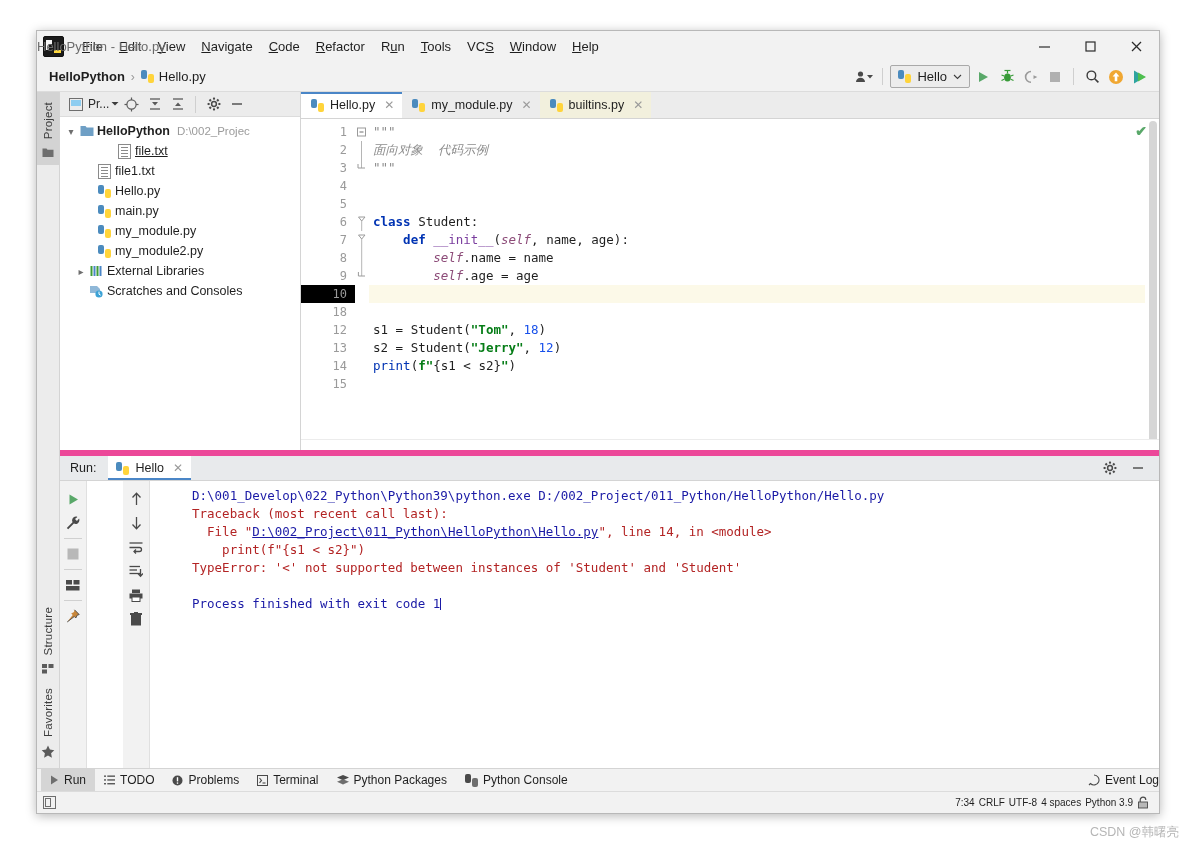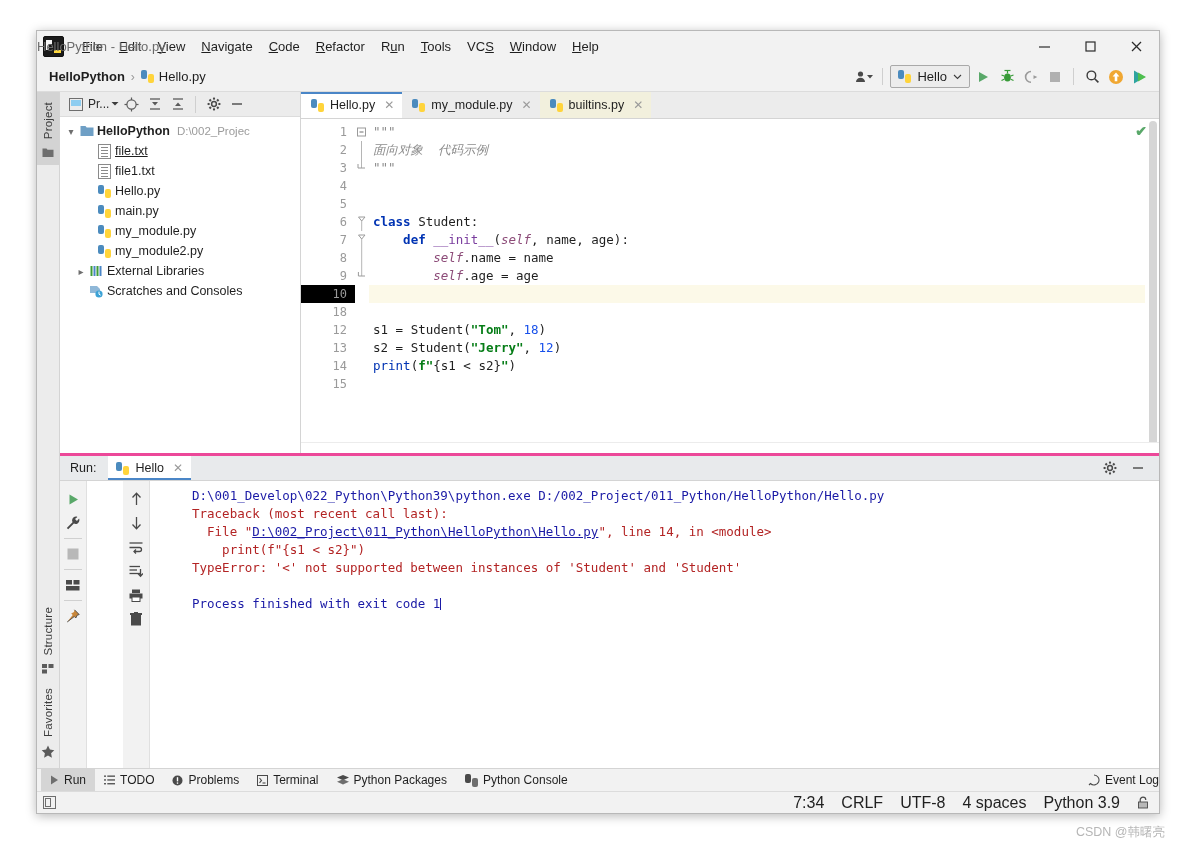--- a/index.html
+++ b/index.html
@@ -82,21 +82,21 @@
   .num{color:#1750eb;}
   .cmt{color:#8c8c8c;font-style:italic;}
   .blt{color:#0033b3;}
   .rightgut{width:14px;background:#fff;flex:none;position:relative;}
   .scrollv{position:absolute;right:0;top:0;width:12px;bottom:0;}
   .scrollthumb{position:absolute;right:2px;top:2px;width:8px;height:330px;background:#d6d6d6;border-radius:4px;}
   .okmark{position:absolute;right:12px;top:4px;color:#59a869;font-size:14px;font-weight:bold;}
   .edhscroll{height:10px;background:#fff;border-top:1px solid #ececec;flex:none;position:relative;}
 
   
-  .runpanel{height:312px;display:flex;flex-direction:column;background:#fff;border-top:3px solid #ec4899;flex:none;}
+  .runpanel{height:312px;display:flex;flex-direction:column;background:#fff;border-top:6px solid #ec4899;flex:none;}
   .runhdr{height:24px;background:#e8eaec;display:flex;align-items:center;padding-left:10px;flex:none;border-bottom:1px solid #d4d4d4;}
   .runhdr .lbl{font-size:12.5px;color:#1f1f1f;margin-right:12px;}
   .runtab{display:flex;align-items:center;gap:6px;font-size:12.5px;color:#1f1f1f;height:24px;padding:0 8px;position:relative;background:#fff;}
   .runtab::after{content:"";position:absolute;left:0;right:0;bottom:0;height:2px;background:#4a86c7;}
   .runhdr-right{margin-left:auto;display:flex;align-items:center;gap:6px;padding-right:10px;}
   .runbody{flex:1;display:flex;min-height:0;gap:36px;}
   .runtools{width:26px;background:#f2f2f2;border-right:1px solid #e0e0e0;display:flex;flex-direction:column;align-items:center;padding-top:6px;flex:none;}
   .runtools2{width:26px;background:#f2f2f2;border-right:1px solid #e0e0e0;display:flex;flex-direction:column;align-items:center;padding-top:6px;flex:none;}
   .rbi{width:22px;height:24px;display:flex;align-items:center;justify-content:center;}
   .rsep{width:18px;height:1px;background:#d0d0d0;margin:3px 0;}
@@ -106,22 +106,22 @@
   .c-red{color:#b32424;}
   .c-link{color:#1a1aa6;text-decoration:underline;}
   .caret{display:inline-block;width:1px;height:12px;background:#1a1aa6;vertical-align:-2px;}
 
   
   .bottombar{height:22px;background:#f2f2f2;display:flex;align-items:center;border-top:1px solid #d4d4d4;flex:none;padding-left:4px;}
   .btool{display:flex;align-items:center;gap:5px;font-size:12px;color:#1f1f1f;height:22px;padding:0 9px;}
   .btool.active{background:#d5d5d5;}
   .bottombar .right{margin-left:auto;display:flex;align-items:center;gap:5px;padding-right:0;font-size:12px;color:#1f1f1f;}
   .statusbar{height:21px;background:#f2f2f2;display:flex;align-items:center;border-top:1px solid #dcdcdc;flex:none;padding-left:6px;}
-  .statusbar .right{margin-left:auto;display:flex;align-items:center;gap:17px;padding-right:10px;font-size:16px;color:#1f1f1f;}
-  .wm{position:absolute;right:28px;bottom:4px;font-size:12.5px;color:#b6b6b6;}
+  .statusbar .right{margin-left:auto;display:flex;align-items:center;gap:4px;padding-right:10px;font-size:10px;color:#1f1f1f;}
+  .wm{position:absolute;right:14px;bottom:4px;font-size:12.5px;color:#b6b6b6;}
 
   
   .pyicon{width:13px;height:13px;position:relative;display:inline-block;}
   .pyicon i{position:absolute;width:6px;height:9px;border-radius:2px;}
   .pyicon i.a{left:0;top:0;background:#4b8bbe;}
   .pyicon i.b{right:0;bottom:0;background:#ffd43b;}
   .txticon{width:11px;height:13px;background:#fff;border:1px solid #8a8a8a;position:relative;display:inline-block;}
   .txticon::after{content:"";position:absolute;left:2px;top:2px;right:2px;height:1px;background:#8a8a8a;
      box-shadow:0 3px 0 #8a8a8a,0 6px 0 #8a8a8a,0 9px 0 #8a8a8a;}
 </style>
@@ -341,21 +341,21 @@
               <span class="arrow">▾</span>
               <span class="ticon">
                 <svg width="14" height="12" viewBox="0 0 14 12">
                     <path d="M0.5 1h5l1.2 1.5H13.5V11H0.5z" fill="#6e9fc5"></path>
                   </svg>
               </span>
               <span class="tlabel" style="font-weight:bold;">HelloPython</span>
               <span class="tpath">D:\002_Projec</span>
             </div>
 
-            <div class="trow" style="padding-left:36px;text-decoration:underline;">
+            <div class="trow" style="padding-left:56px;text-decoration:underline;">
               <span class="ticon">
                   <span class="txticon"></span>
                 </span>
               <span class="tlabel">file.txt</span>
             </div>
             <div class="trow" style="padding-left:36px;">
               <span class="ticon">
                   <span class="txticon"></span>
                 </span>
               <span class="tlabel">file1.txt</span>

